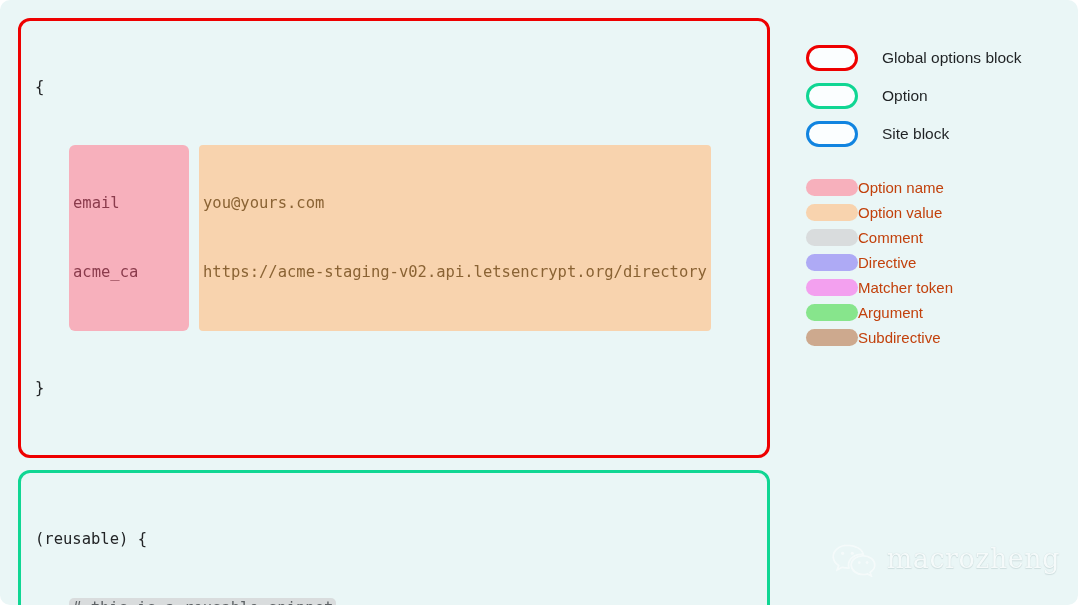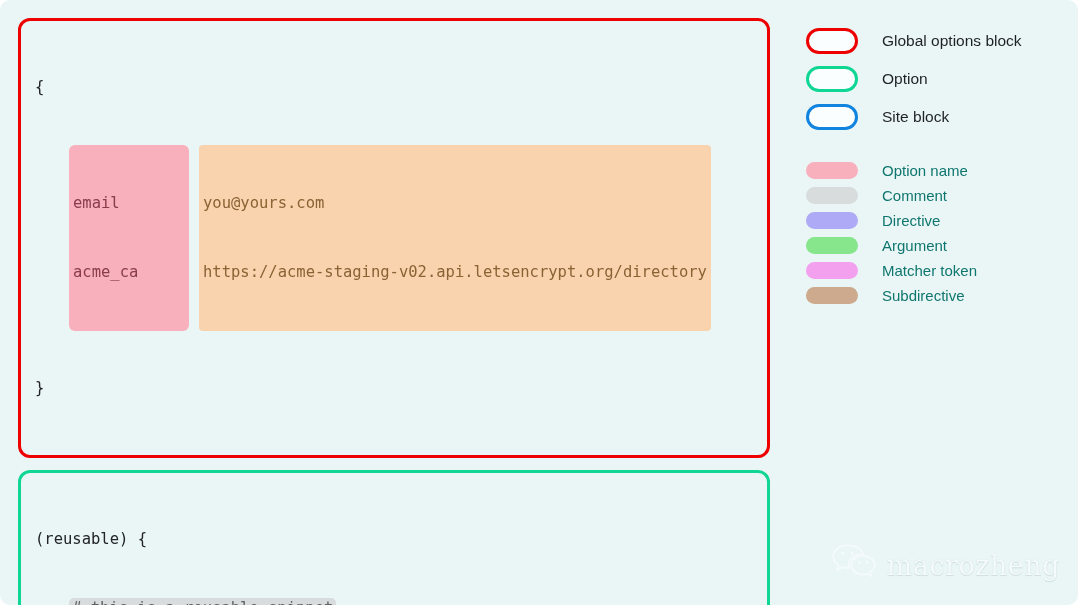--- a/index.html
+++ b/index.html
@@ -64,21 +64,21 @@
     border-radius:4px; padding:1px 4px;
     margin-left:10px;
   }
   .optstack .row{ display:block; height:23px; white-space:pre; }
 
   .indent1{ padding-left:34px; }
 
   
   #legend{
     position:absolute;
-    left:806px; top:22px;
+    left:806px; top:39px;
     width:250px;
   }
   .lg-outline-row{
     display:flex; align-items:center;
     height:38px;
   }
   .lg-outline-chip{
     width:52px;height:26px;
     border-radius:13px;
     background:#fbfeff;
@@ -96,31 +96,30 @@
   .lg-sw-row{
     display:flex; align-items:center;
     height:25px;
   }
   .lg-sw-chip{
     width:52px;height:17px;
     border-radius:9px;
     flex:0 0 auto;
   }
   .lg-sw-row .lbl{
-    margin-left:24px;
     font-size:15px;
-    color:#0f766e;
+    color:#c2410c;
     white-space:nowrap;
   }
 
   
   #watermark{
     position:absolute;
     right:18px; bottom:24px;
-    display:flex; align-items:flex-end;
+    display:flex; align-items:flex-start;
     opacity:.55;
   }
   #watermark .wm-text{
     margin-left:10px;
     font-family:"DejaVu Serif","Liberation Serif",serif;
     font-size:27px;
     color:#ffffff;
     text-shadow:0 0 1px #9fb4b6, 0 1px 1px #b9cccd;
     letter-spacing:.5px;
   }
@@ -175,34 +174,38 @@
         <div class="lbl">Site block</div>
       </div>
     </div>
 
     <div id="legend-swatches">
       <div class="lg-sw-row">
         <div class="lg-sw-chip" style="background:#f7b0bc;"></div>
         <div class="lbl">Option name</div>
       </div>
       <div class="lg-sw-row">
+        <div class="lg-sw-chip" style="background:#f8d3ae;"></div>
+        <div class="lbl">Option value</div>
+      </div>
+      <div class="lg-sw-row">
         <div class="lg-sw-chip" style="background:#d9dcdd;"></div>
         <div class="lbl">Comment</div>
       </div>
       <div class="lg-sw-row">
         <div class="lg-sw-chip" style="background:#aeaaf5;"></div>
         <div class="lbl">Directive</div>
       </div>
       <div class="lg-sw-row">
+        <div class="lg-sw-chip" style="background:#f3a0ef;"></div>
+        <div class="lbl">Matcher token</div>
+      </div>
+      <div class="lg-sw-row">
         <div class="lg-sw-chip" style="background:#87e58c;"></div>
         <div class="lbl">Argument</div>
-      </div>
-      <div class="lg-sw-row">
-        <div class="lg-sw-chip" style="background:#f3a0ef;"></div>
-        <div class="lbl">Matcher token</div>
       </div>
       <div class="lg-sw-row">
         <div class="lg-sw-chip" style="background:#cda98e;"></div>
         <div class="lbl">Subdirective</div>
       </div>
     </div>
 
   </div>
 
   <div id="watermark">

